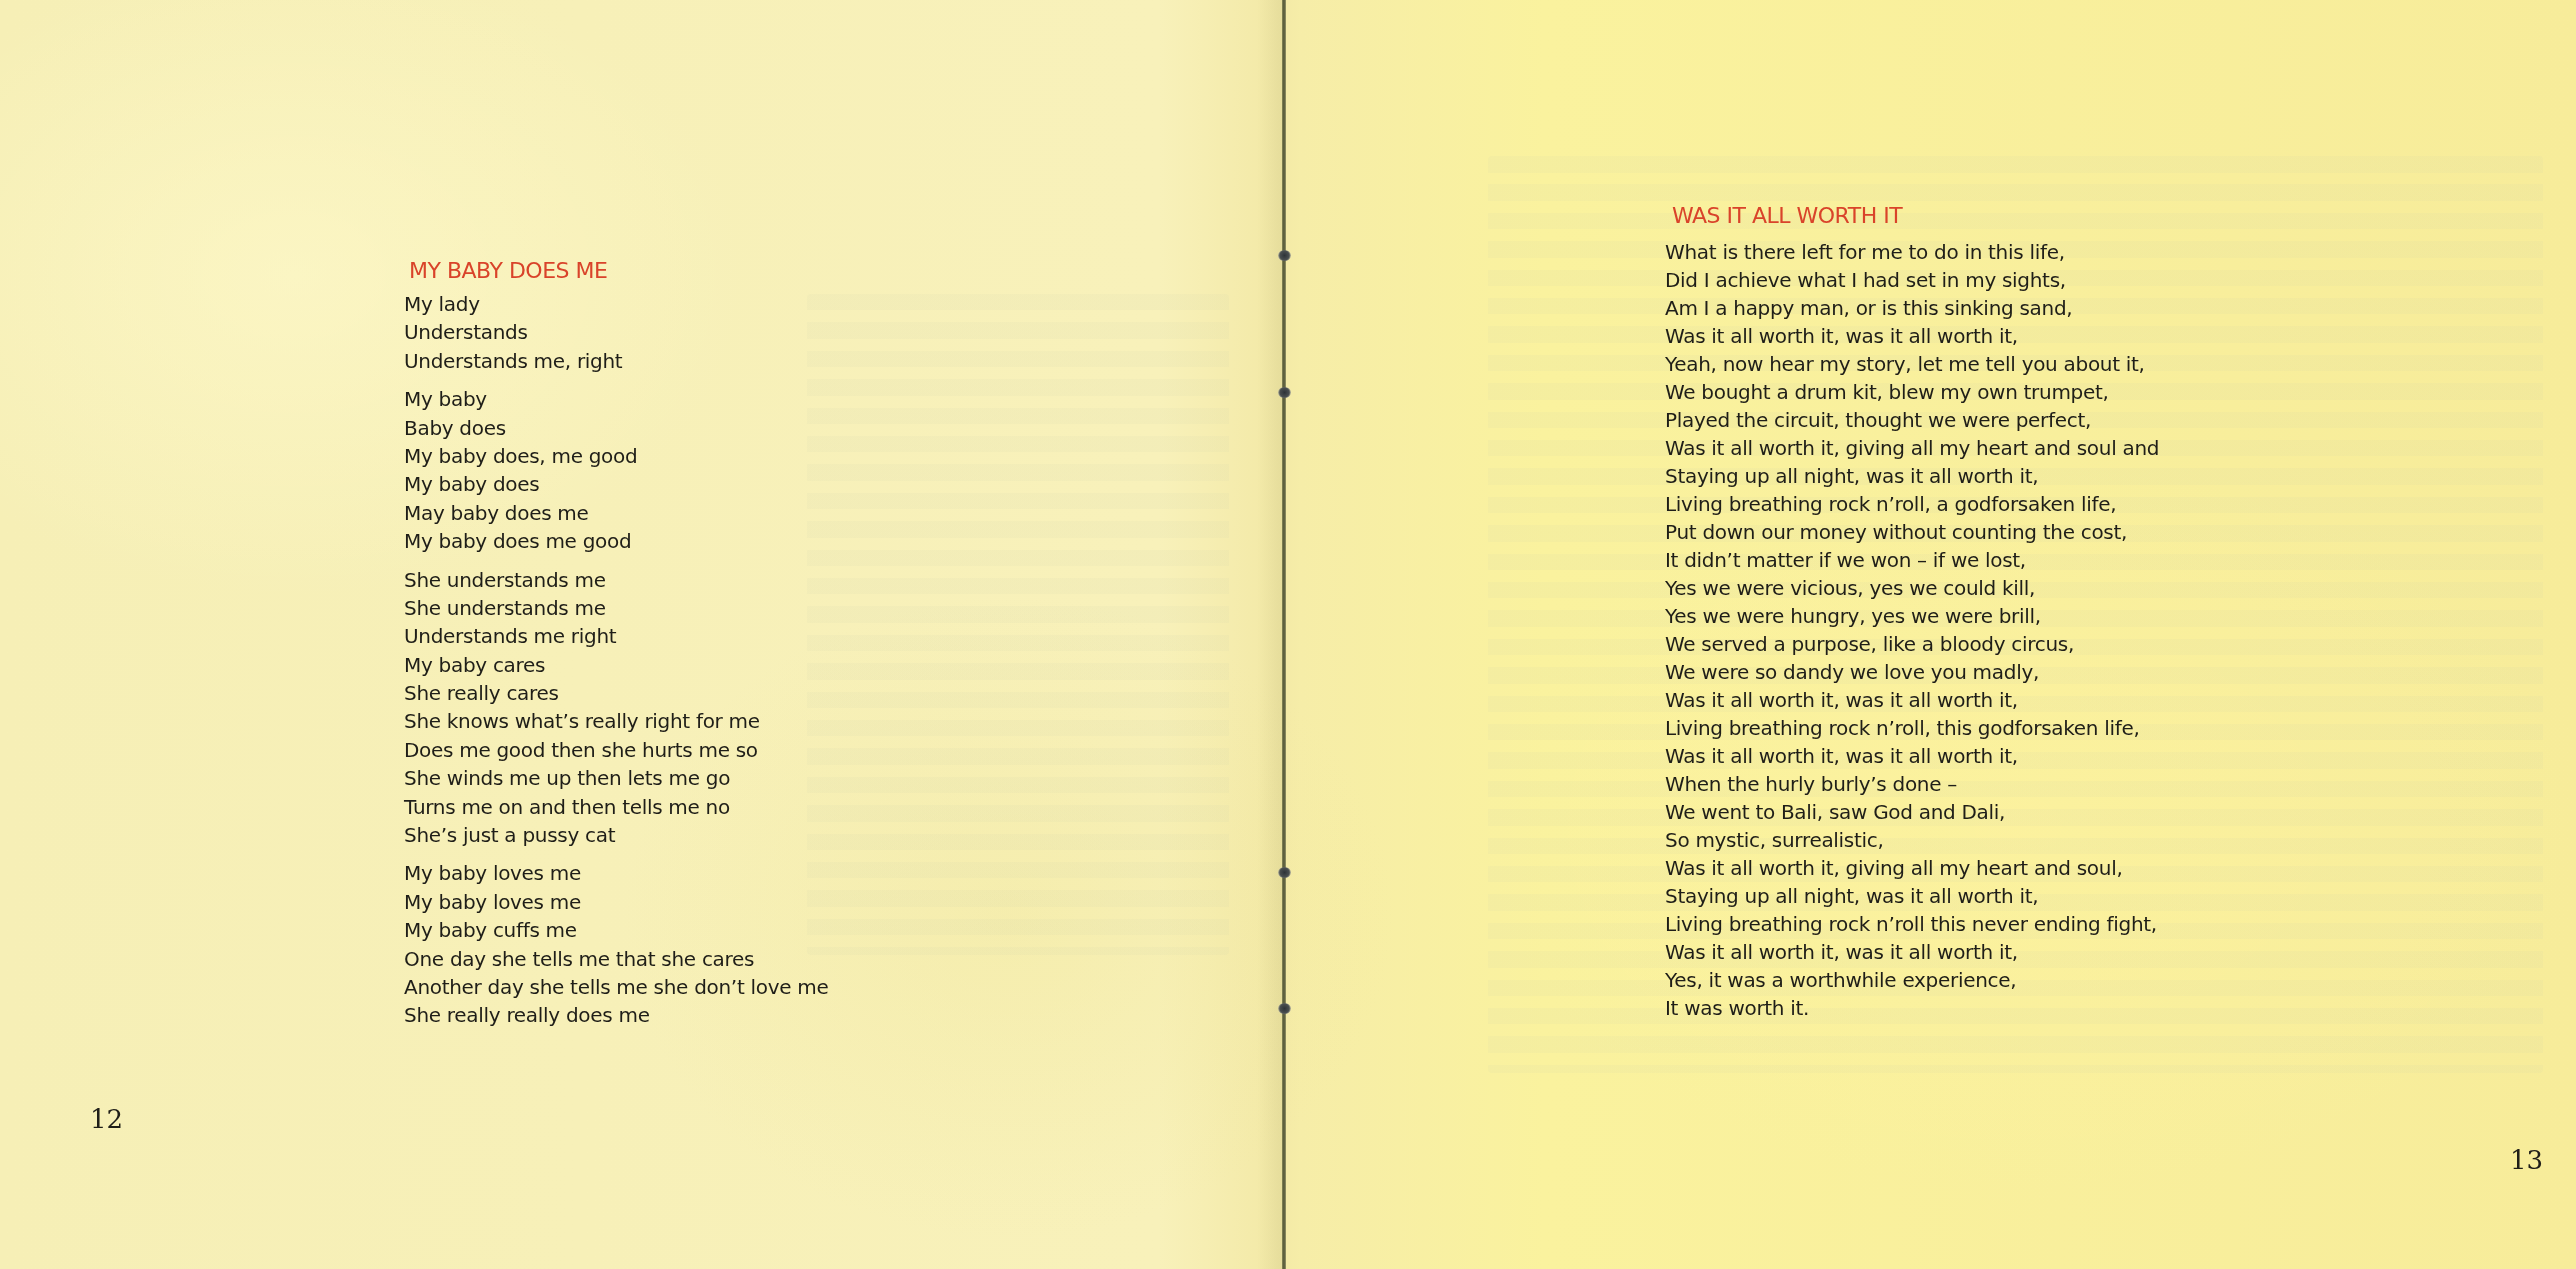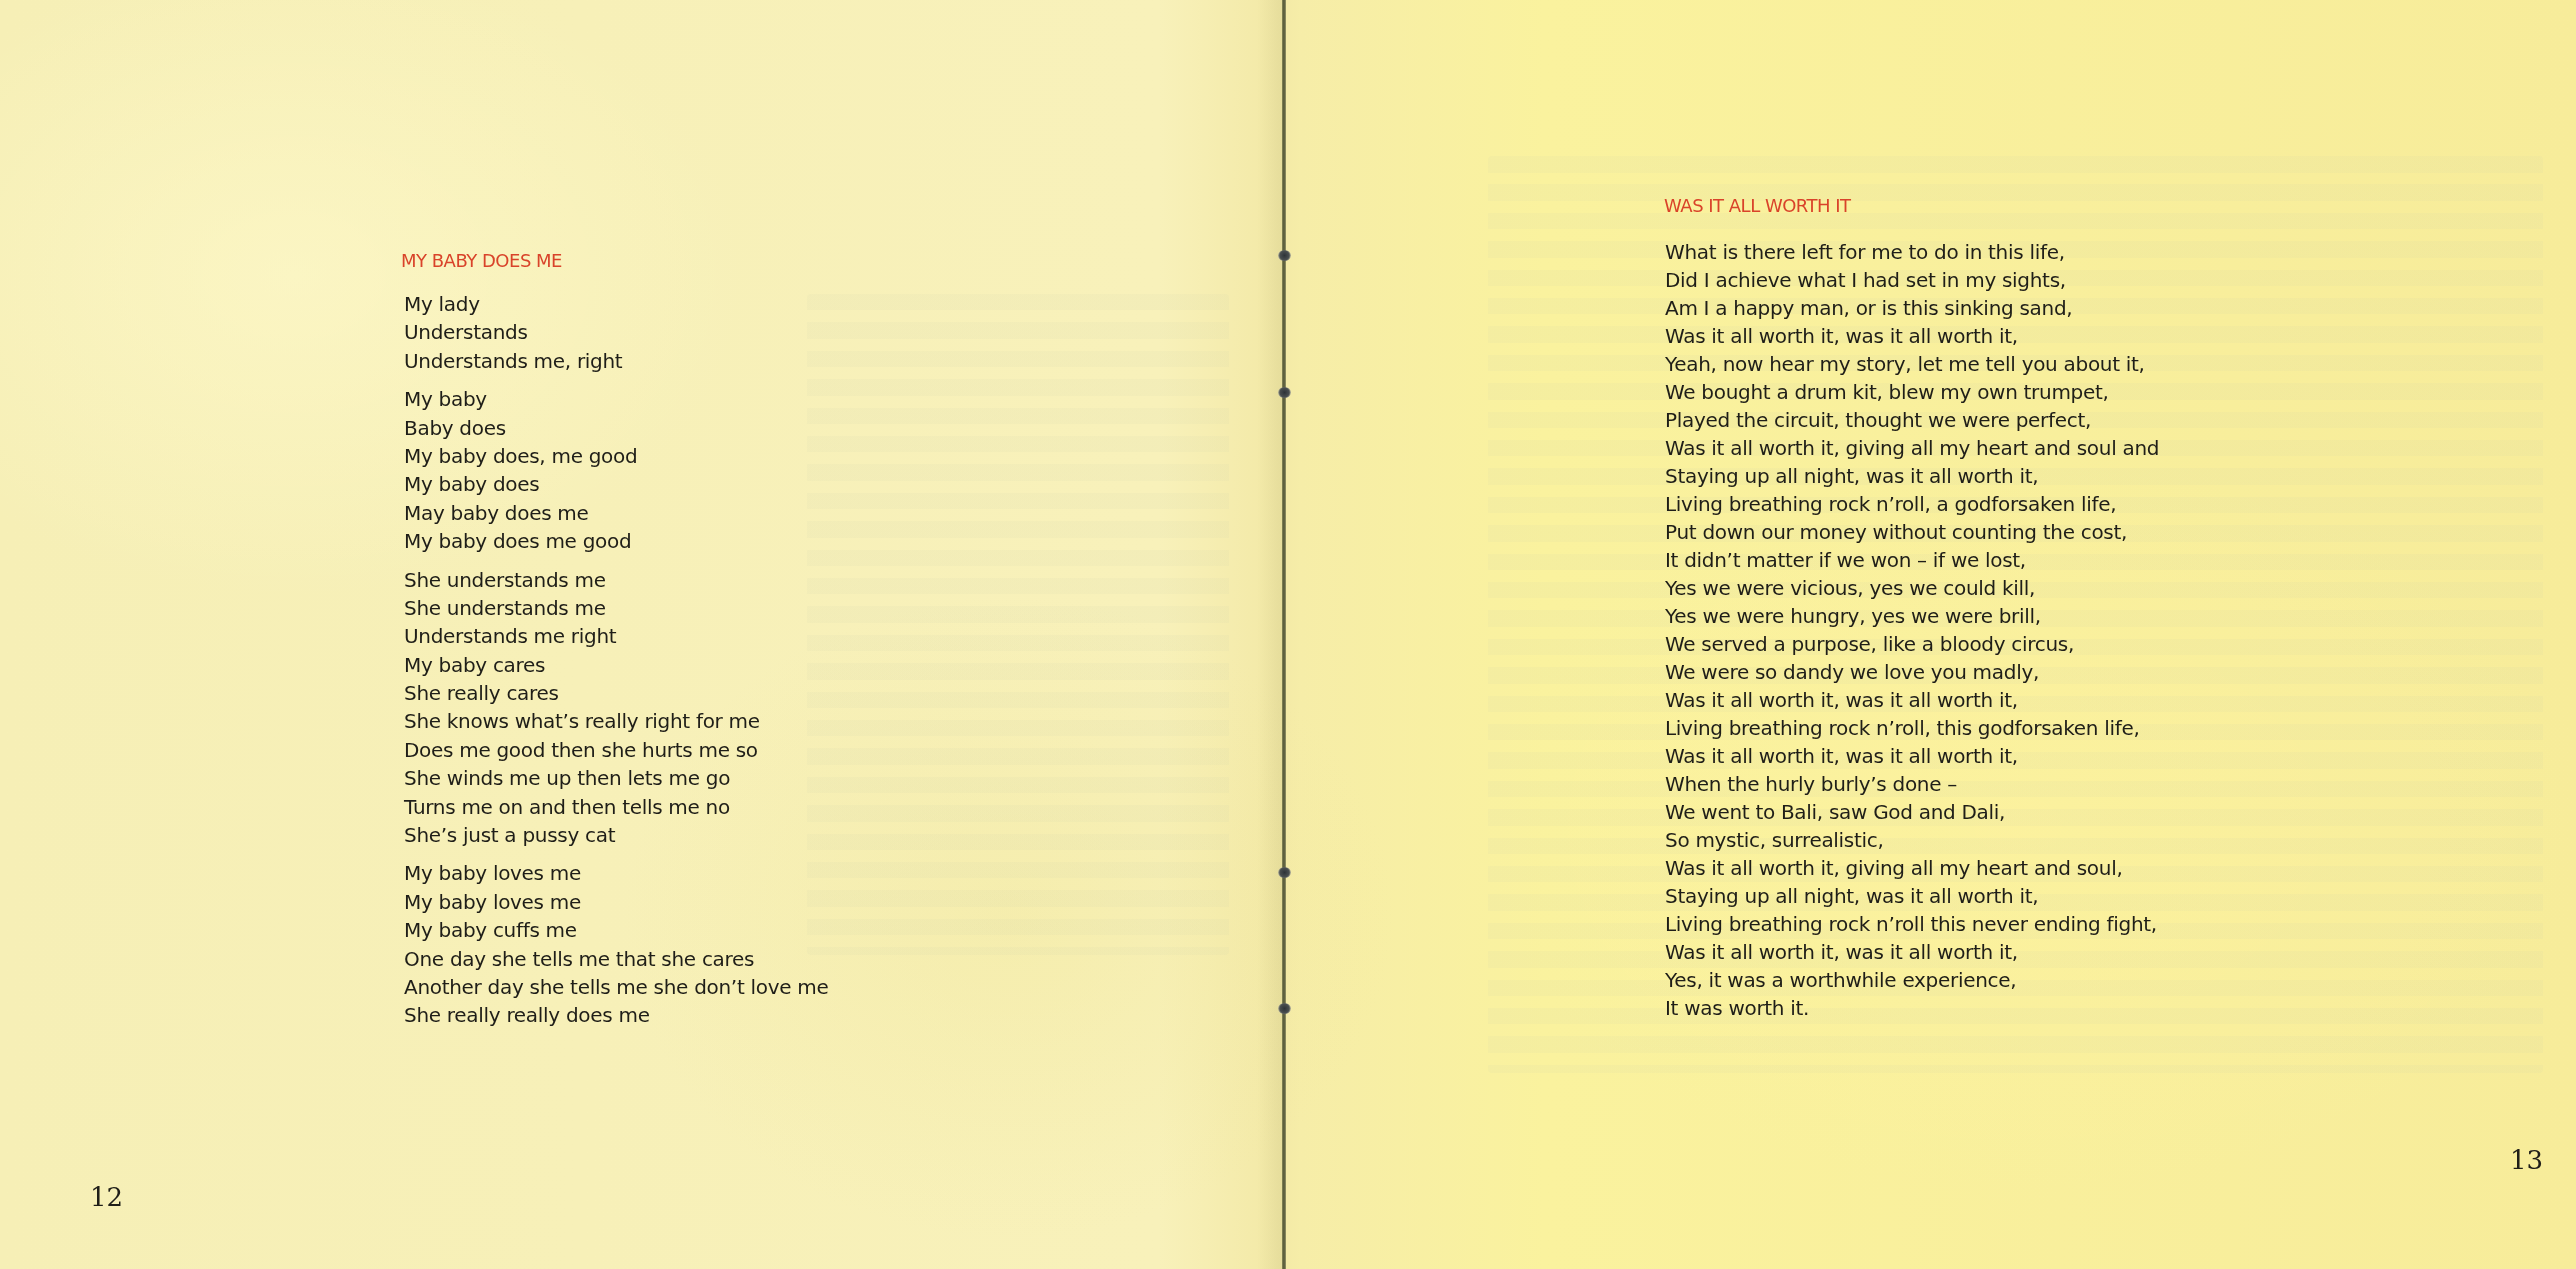--- a/index.html
+++ b/index.html
@@ -62,25 +62,25 @@
       position: absolute;
       left: 1278px;
       width: 13px;
       height: 11px;
       border-radius: 50%;
       background: radial-gradient(circle, #2e3338 0%, #4a4f50 55%, rgba(200,200,190,0.6) 80%, rgba(0,0,0,0) 100%);
     }
 
     .song-title {
       position: absolute;
-      margin: 0;
+      margin: 8px;
       font-family: "DejaVu Sans", sans-serif;
       font-weight: normal;
       color: #d9432a;
-      font-size: 18px;
+      font-size: 22px;
       letter-spacing: -0.5px;
       white-space: nowrap;
     }
     .lyrics {
       position: absolute;
       margin: 0;
       padding: 0;
       list-style: none;
       color: #1f1e18;
       font-family: "DejaVu Sans", sans-serif;
@@ -148,21 +148,21 @@
       <ul class="stanza">
         <li class="line">My baby loves me</li>
         <li class="line">My baby loves me</li>
         <li class="line">My baby cuffs me</li>
         <li class="line">One day she tells me that she cares</li>
         <li class="line">Another day she tells me she don’t love me</li>
         <li class="line">She really really does me</li>
       </ul>
     </div>
 
-    <div class="page-number" style="left:90px; top:1182px;text-align:right;">12</div>
+    <div class="page-number" style="left:90px; top:1104px;text-align:right;">12</div>
   </div>
 
   <div class="spine-shadow"></div>
   <div class="spine"></div>
   <div class="stitch" style="top:250px;"></div>
   <div class="stitch" style="top:387px;"></div>
   <div class="stitch" style="top:867px;"></div>
   <div class="stitch" style="top:1003px;"></div>
 
   <div class="page right">

